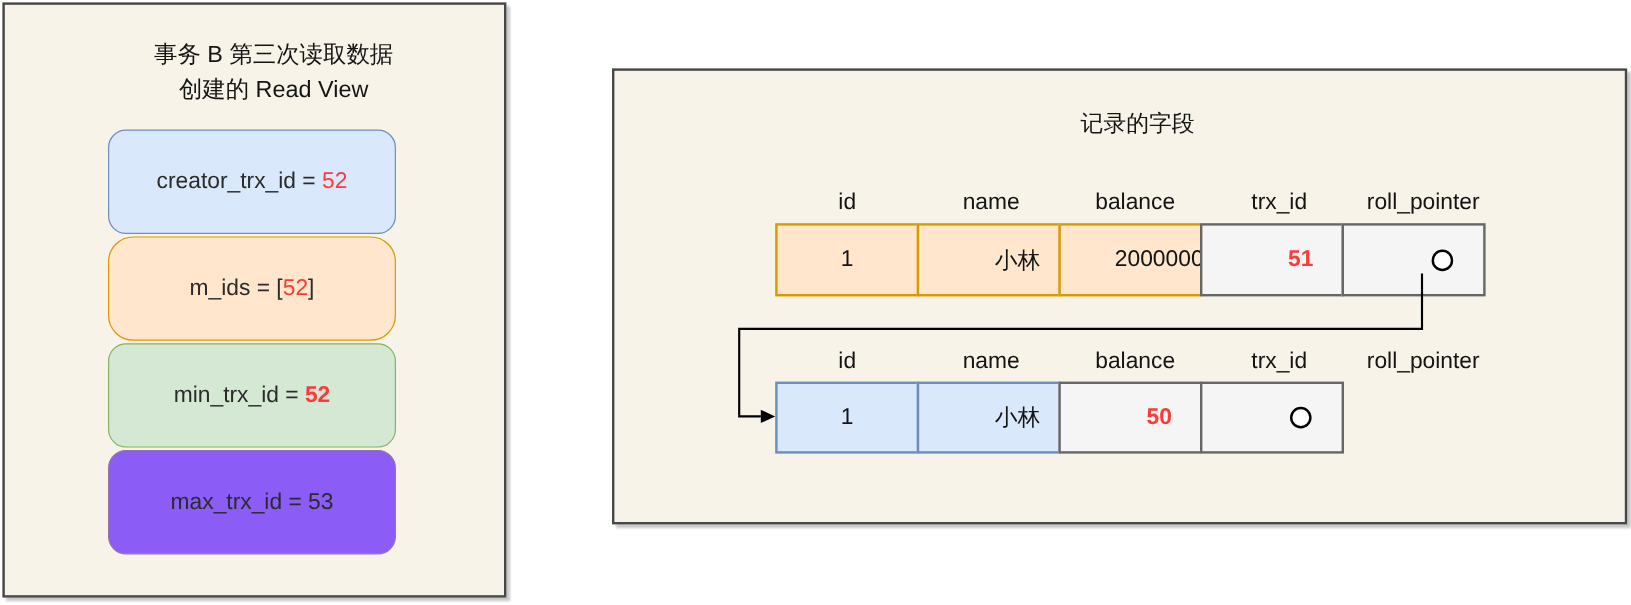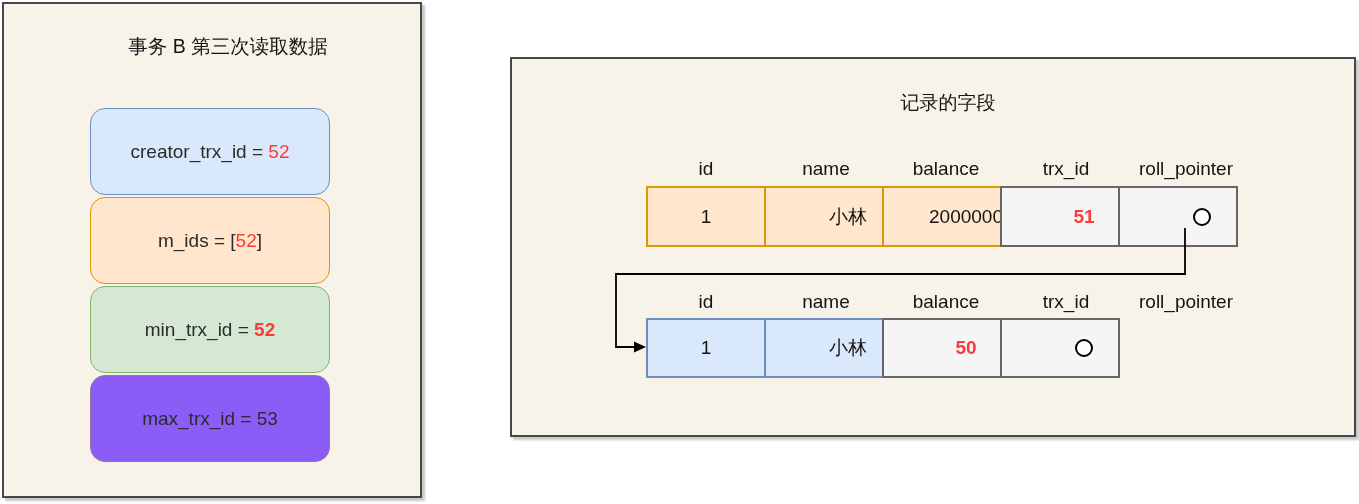--- a/index.html
+++ b/index.html
@@ -29,21 +29,21 @@
     position:absolute; left:86px; top:104px; width:240px;
     display:flex; flex-direction:column; gap:2px;
   }
   .lp-box {
     height:87px; border-radius:15px; box-sizing:border-box;
     display:flex; align-items:center; justify-content:center;
     font-size:19px; color:#2b2b2b; border:1.5px solid;
     white-space:pre;
   }
   .lp-box--blue   { background:#dae8fc; border-color:#6c8ebf; }
-  .lp-box--orange { background:#ffe6cc; border-color:#d79b00; }
+  .lp-box--orange { background:#ffe6cc; border-color:#d79b00;border-radius:21px; }
   .lp-box--green  { background:#d5e8d4; border-color:#82b366; }
   .lp-box--purple { background:#8b5cf6; border-color:#9673a6; }
   .red-val { color:#fb3b3b; }
   .red-val.bold { font-weight:bold; }
 
   
   .rp-title {
     position:absolute; left:136px; top:31px; width:600px;
     text-align:center; font-size:19px; color:#141414;
   }
@@ -71,20 +71,21 @@
     position:absolute; left:0; top:0; width:842px; height:360px;
     pointer-events:none; z-index:5;
   }
 </style>
 </head>
 <body>
 
 <div class="panel left-panel">
   <div class="lp-title">
     <div>事务 B 第三次读取数据</div>
+    <div>创建的 Read View</div>
   </div>
   <div class="lp-boxes">
     <div class="lp-box lp-box--blue">
       <span>creator_trx_id = </span><span class="red-val">52</span><span></span>
     </div>
     <div class="lp-box lp-box--orange">
       <span>m_ids = [</span><span class="red-val">52</span><span>]</span>
     </div>
     <div class="lp-box lp-box--green">
       <span>min_trx_id = </span><span class="red-val bold">52</span><span></span>

